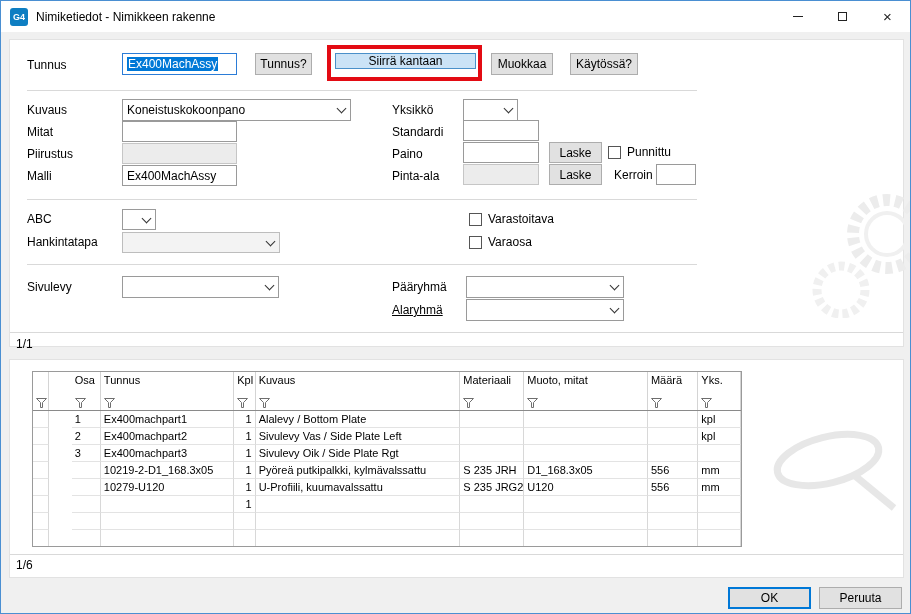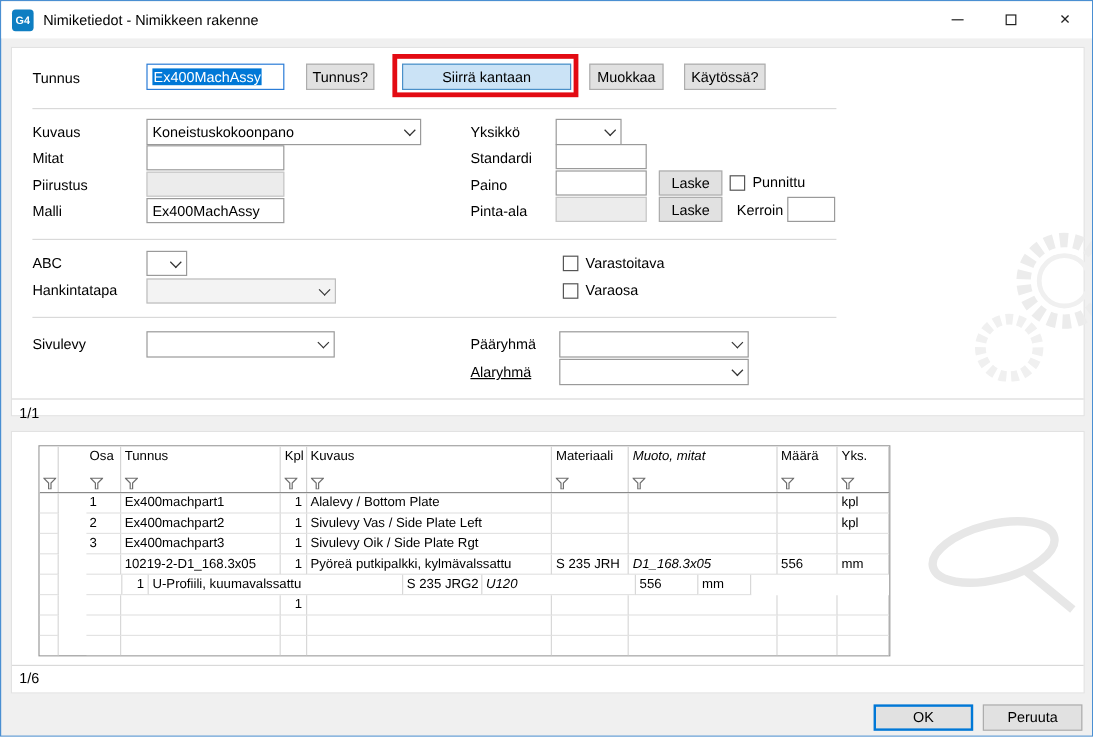--- a/index.html
+++ b/index.html
@@ -62,21 +62,21 @@
                background:#fff; border:1px solid #9a9a9a; overflow:hidden; }
   .thead { display:flex; border-bottom:1px solid #8a8a8a; background:#fff; }
   .hcell { height:38px; display:flex; flex-direction:column; justify-content:space-between;
            align-items:flex-start; padding:2px 3px; border-right:1px solid #d4d4d4;
            font-size:11px; color:#000; overflow:hidden; white-space:nowrap; }
   .trow { display:flex; }
   .tcell { height:17px; line-height:15px; padding:1px 3px; font-size:11px; color:#000;
            border-right:1px solid #d8d8d8; border-bottom:1px solid #e3e3e3;
            overflow:hidden; white-space:nowrap; }
   .colsel { width:16px; } .col0 { width:30px;margin-left:23px; } .col1 { width:138px; } .col2 { width:22px; }
-  .col3 { width:212px; } .col4 { width:66px; } .col5 { width:128px;font-style:italic; } .col6 { width:52px; }
+  .col3 { width:212px; } .col4 { width:66px; } .col5 { width:128px; } .col6 { width:52px; }
   .col7 { width:44px; }
   .trow .col2 { text-align:right; }
   .funnel { display:inline-flex; }
 
   .wm { position:absolute; pointer-events:none; }
 </style>
 </head>
 <body>
 
 <div class="window">
@@ -105,21 +105,21 @@
       <circle cx="88" cy="46" r="34" fill="none" stroke="#ececec" stroke-width="12" stroke-dasharray="7 5"></circle>
       <circle cx="88" cy="46" r="21" fill="none" stroke="#f0f0f0" stroke-width="4"></circle>
       <circle cx="42" cy="102" r="24" fill="none" stroke="#f0f0f0" stroke-width="9" stroke-dasharray="6 4"></circle>
     </svg>
 
     <div class="lbl" style="left:17px; top:18px;">Tunnus</div>
     <div class="inp focused" style="left:112px; top:13px; width:115px; height:22px;">
       <span class="sel-text">Ex400MachAssy</span>
     </div>
     <div class="btn" style="left:245px; top:13px; width:57px; height:22px;">Tunnus?</div>
-    <div class="btn hl" style="left:325px; top:13px; width:141px; height:22px;">Siirrä kantaan</div>
+    <div class="btn hl" style="left:325px; top:13px; width:141px; height:16px;">Siirrä kantaan</div>
     <div class="btn" style="left:481px; top:13px; width:62px; height:22px;">Muokkaa</div>
     <div class="btn" style="left:560px; top:13px; width:68px; height:22px;text-align:right;">Käytössä?</div>
 
     <div class="hr" style="left:17px; top:50px; width:670px;"></div>
 
     <div class="lbl" style="left:17px; top:63px;">Kuvaus</div>
     <div class="combo" style="left:112px; top:59px; width:229px; height:22px;">
       <span class="cval">Koneistuskokoonpano</span>
       <span class="arrowbox">
           <span class="chev"></span>
@@ -350,20 +350,21 @@
             <div class="tcell col2">1</div>
             <div class="tcell col3">Pyöreä putkipalkki, kylmävalssattu</div>
             <div class="tcell col4">S 235 JRH</div>
             <div class="tcell col5">D1_168.3x05</div>
             <div class="tcell col6">556</div>
             <div class="tcell col7">mm</div>
           </div>
           <div class="trow">
             <div class="tcell colsel"></div>
             <div class="tcell col0"></div>
+            <div class="tcell col1">10279-U120</div>
             <div class="tcell col2">1</div>
             <div class="tcell col3">U-Profiili, kuumavalssattu</div>
             <div class="tcell col4">S 235 JRG2</div>
             <div class="tcell col5">U120</div>
             <div class="tcell col6">556</div>
             <div class="tcell col7">mm</div>
           </div>
           <div class="trow">
             <div class="tcell colsel"></div>
             <div class="tcell col0"></div>

